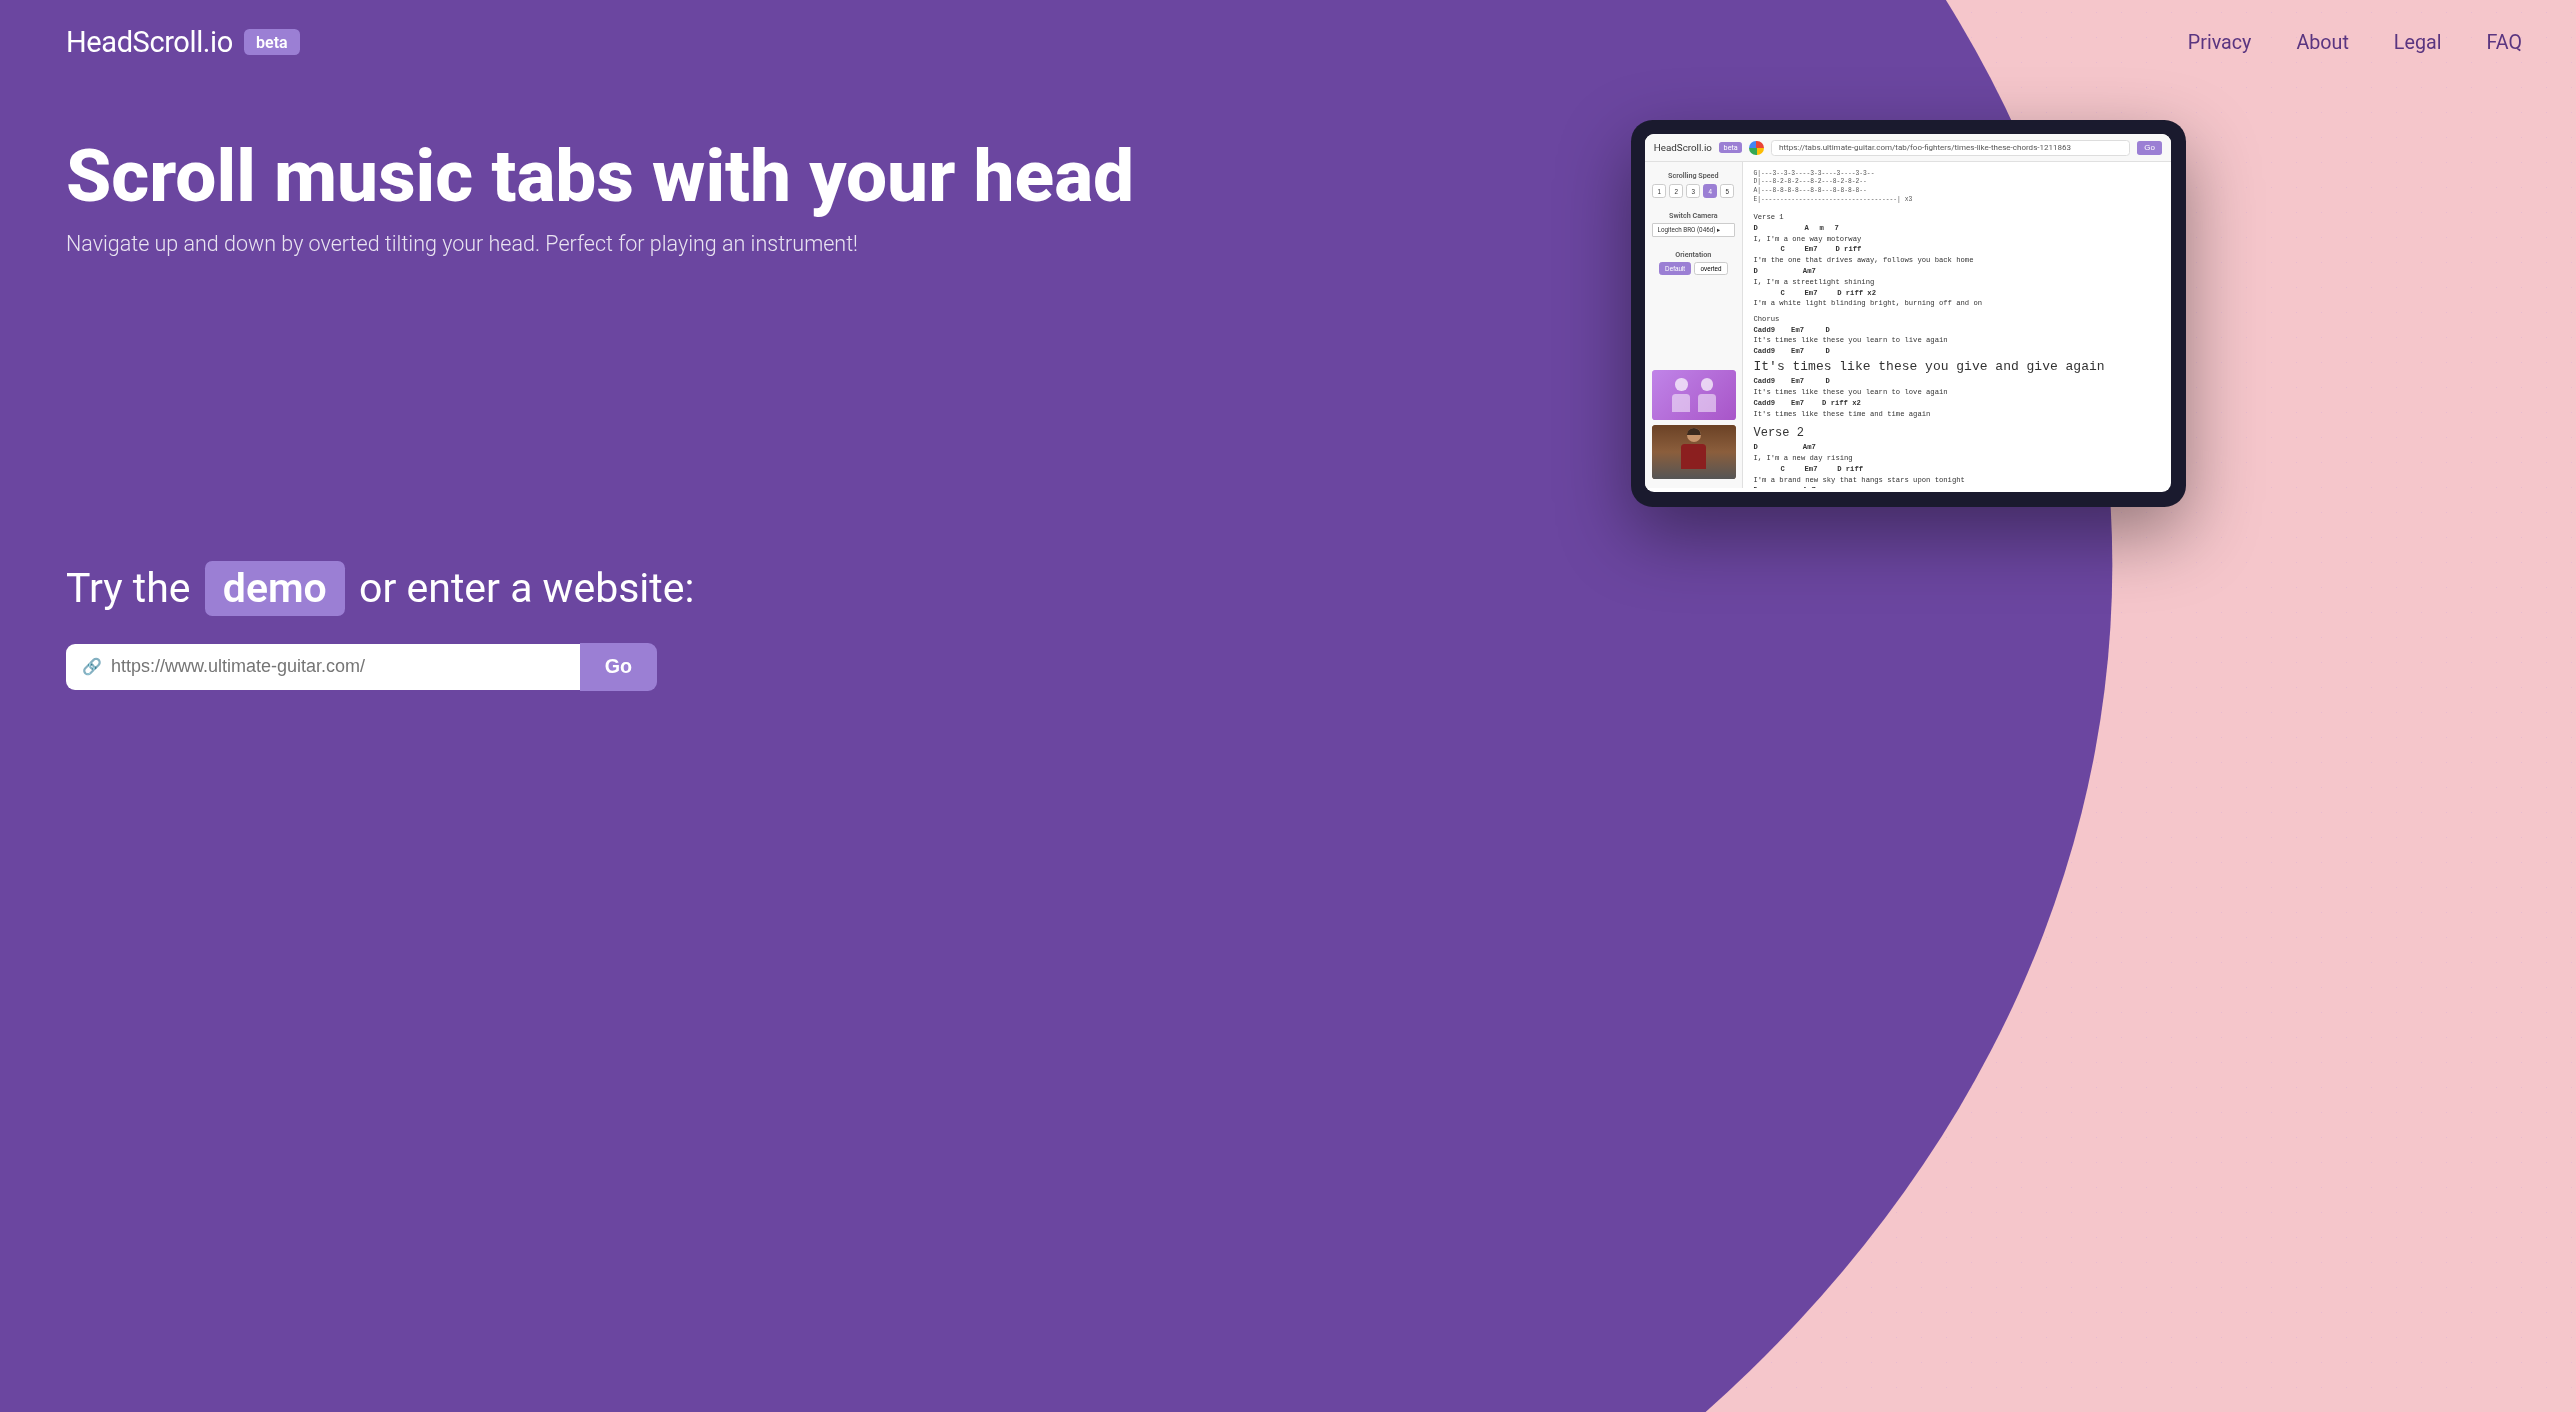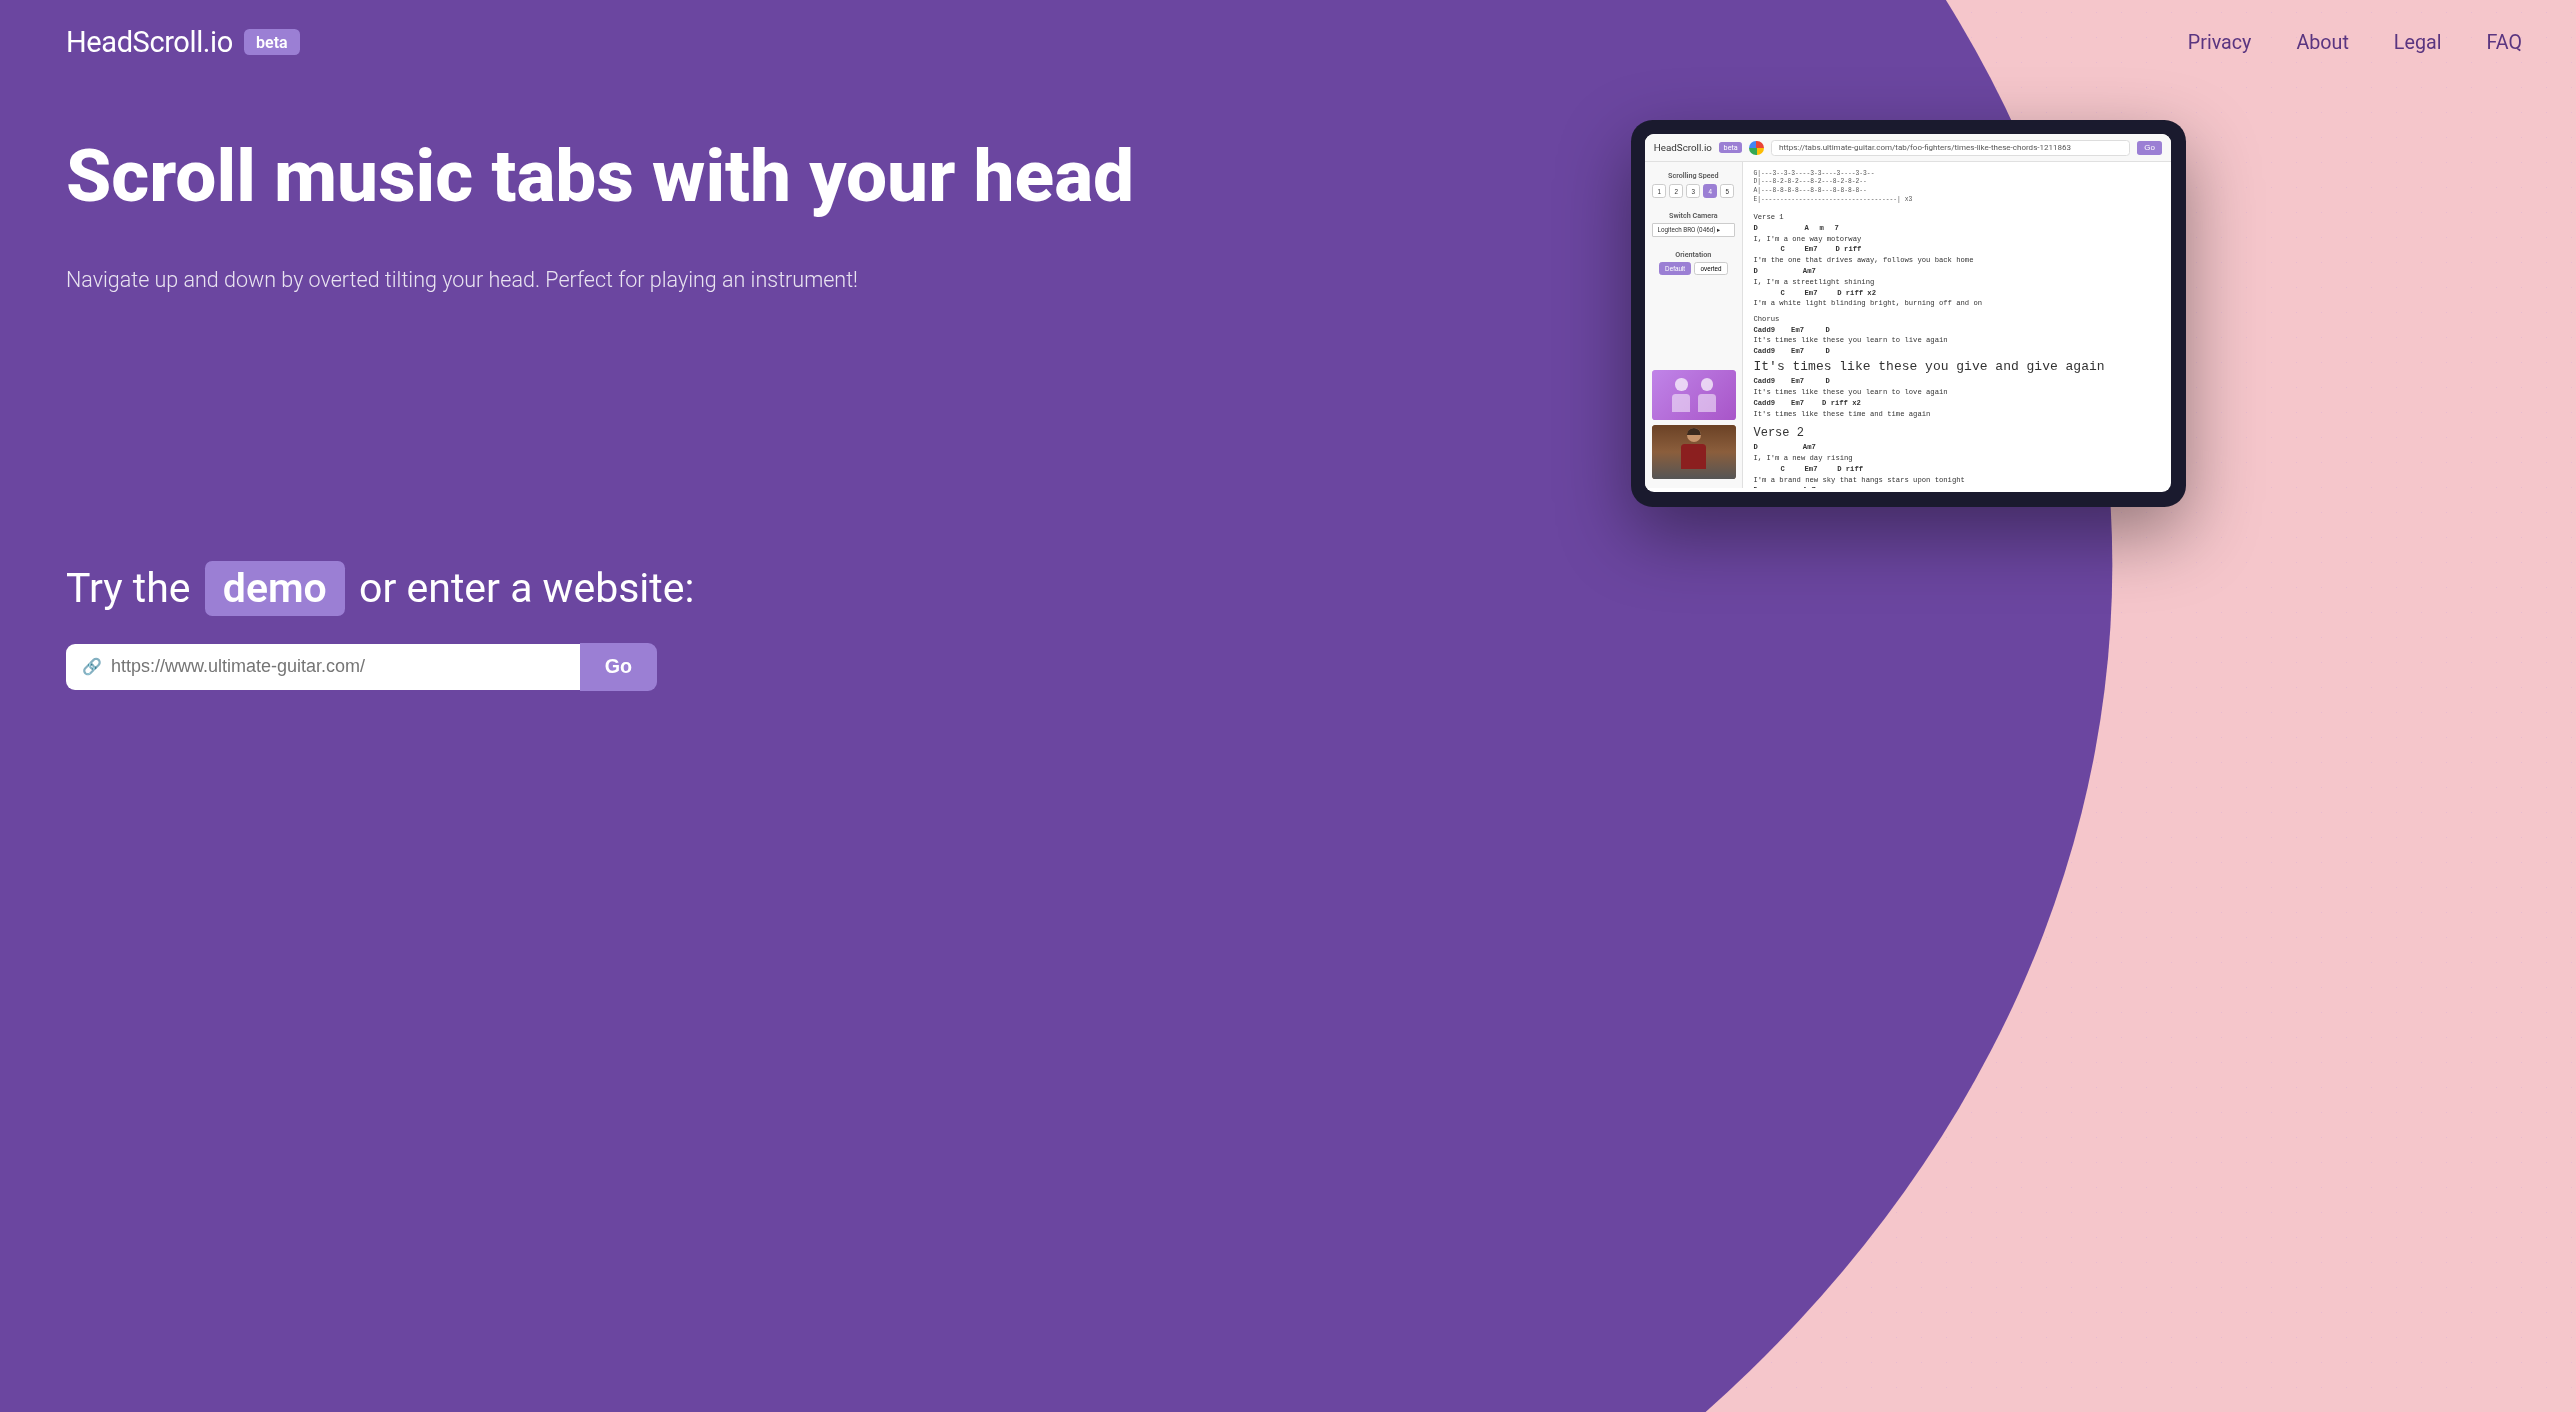--- a/index.html
+++ b/index.html
@@ -92,21 +92,21 @@
     .hero-left {
       flex: 0 0 48%;
       padding-top: 18px;
     }
 
     .hero-title {
       color: white;
       font-size: 73px;
       font-weight: 800;
       line-height: 1.05;
-      margin-bottom: 48px;
+      margin-bottom: 12px;
     }
 
     .hero-subtitle {
       color: rgba(255,255,255,0.85);
       font-size: 21.5px;
       line-height: 1.6;
       font-weight: 300;
       margin-bottom: 0;
     }
 

